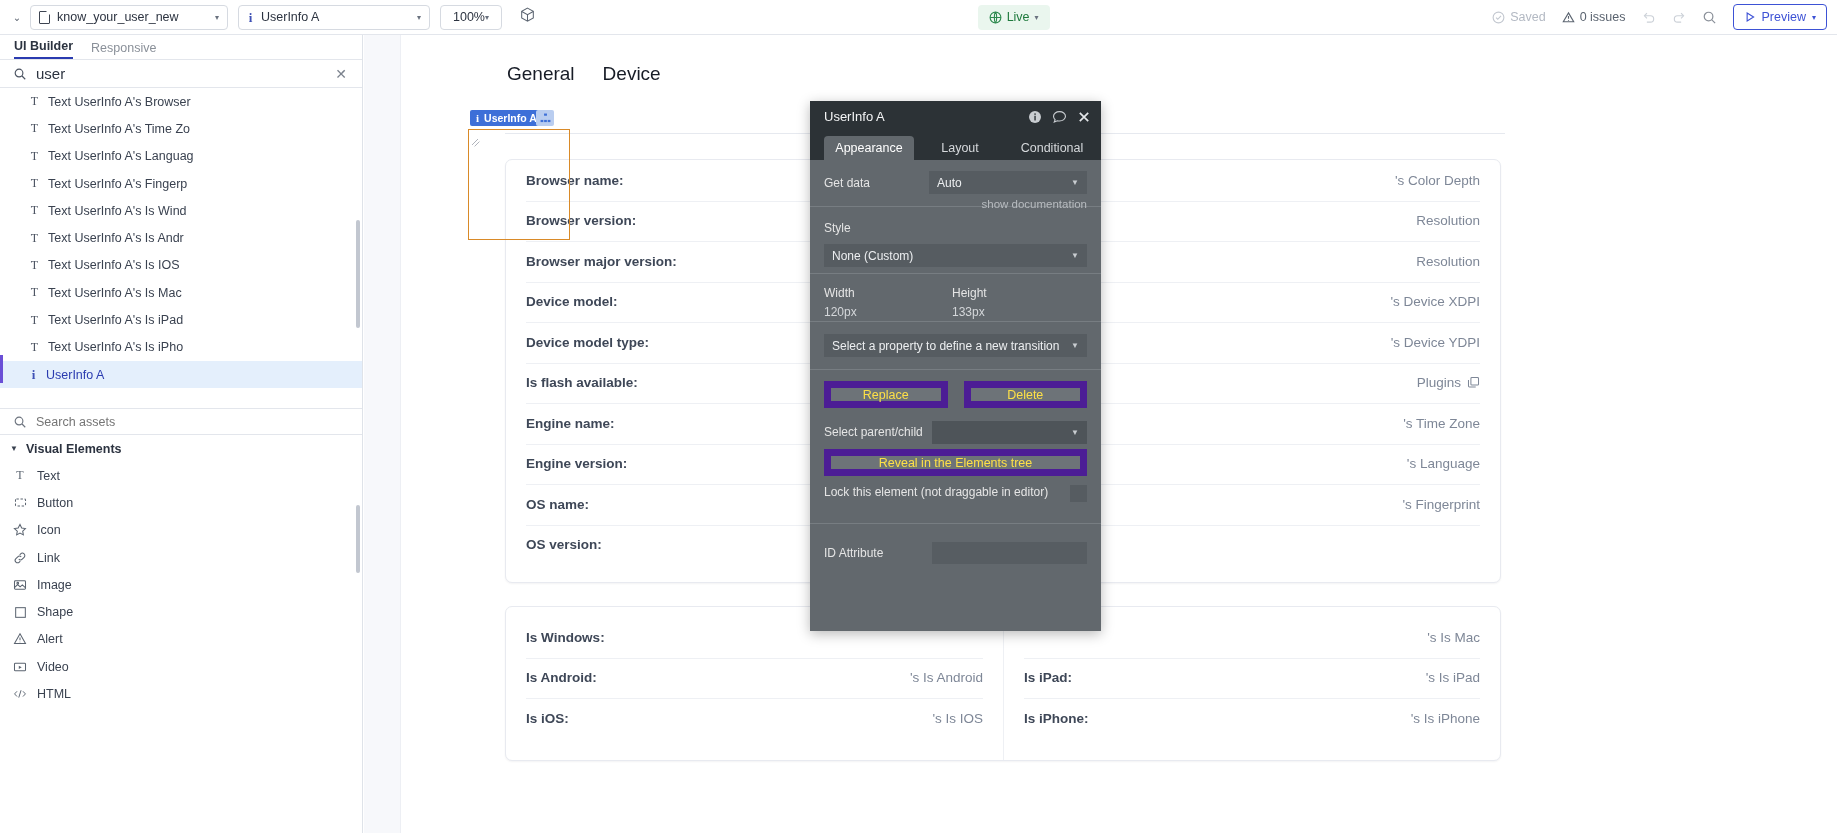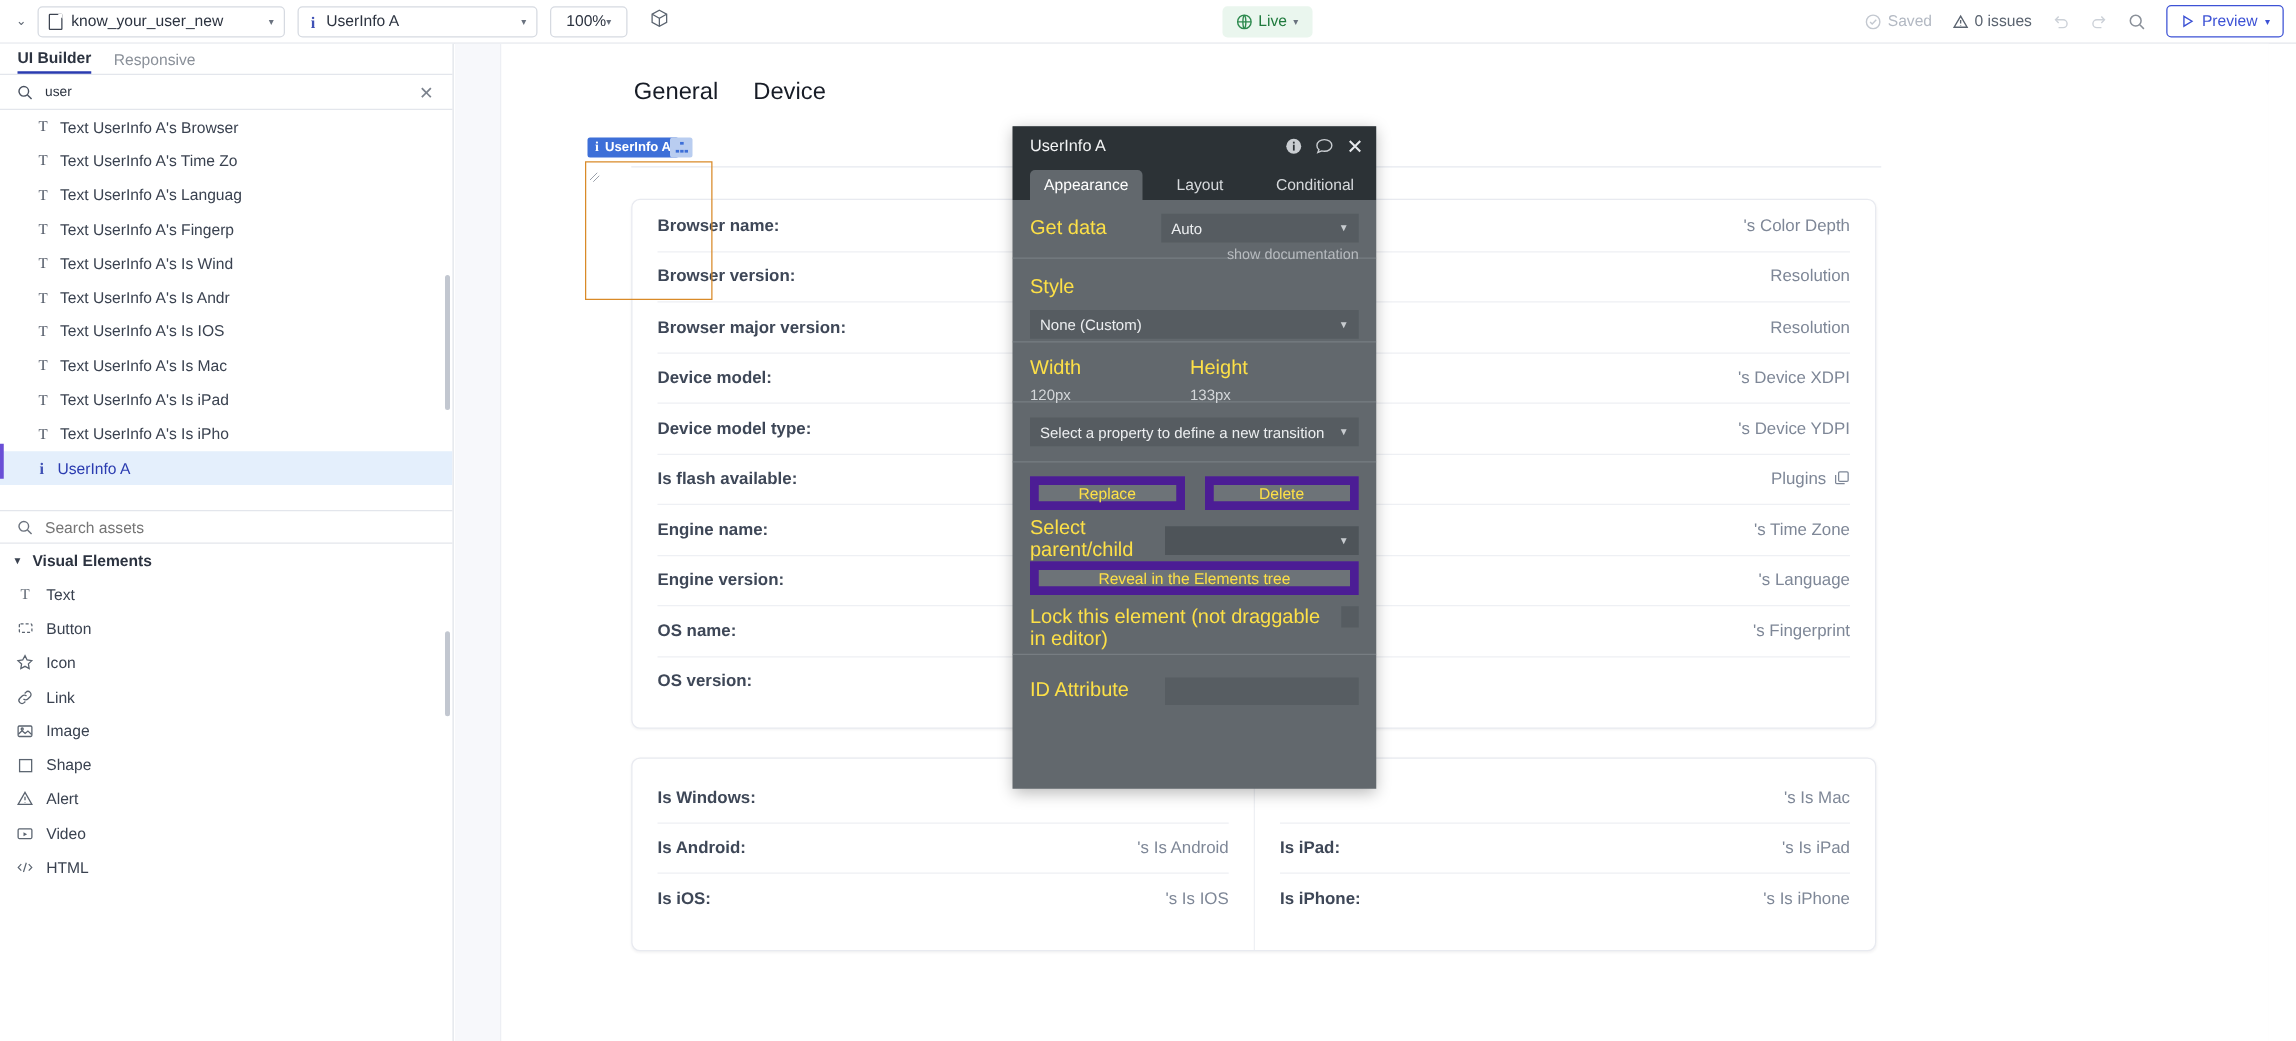--- a/index.html
+++ b/index.html
@@ -71,21 +71,21 @@
   }
   .sb-tabs { height:25px; display:flex; align-items:flex-end; gap:18px; padding:0 14px;
              border-bottom:1px solid #e3e6ec; }
   .sb-tab { font-size:12.5px; color:#8a9099; padding-bottom:4px; cursor:pointer; }
   .sb-tab.active { color:#2c3340; font-weight:bold; border-bottom:2px solid #2a3bb0; }
   .sb-search {
     height:28px; display:flex; align-items:center; gap:9px; padding:0 13px;
     border-bottom:1px solid #e3e6ec;
   }
   .sb-search input {
-    border:none; outline:none; font-size:11px; color:#2c3340; flex:1 1 auto;
+    border:none; outline:none; font-size:15px; color:#2c3340; flex:1 1 auto;
     font-family:"Liberation Sans", sans-serif; background:transparent;
   }
   .sb-clear { color:#7b828d; font-size:14px; cursor:pointer; padding:0 2px; }
   .sb-list { position:relative; height:320px; overflow:hidden; }
   .sb-item {
     height:27.3px; display:flex; align-items:center; gap:9px;
     padding-left:30px; font-size:12.5px; color:#3a4250; cursor:pointer;
   }
   .sb-item.sel { background:#e4effc; color:#2a3bb0; }
   .t-ic { font-family:"Liberation Serif", serif; font-size:12px; color:#4a5260; width:9px; text-align:center; }
@@ -192,21 +192,21 @@
   .props-tabs { height:28px; background:#2c3236; display:flex; align-items:flex-end; padding-left:14px; }
   .ptab {
     height:24px; display:flex; align-items:center; justify-content:center;
     font-size:12.5px; color:#d6d9dc; cursor:pointer; padding:0 14px;
   }
   .ptab.active { background:#62686d; border-radius:4px 4px 0 0; color:#fff; width:90px; }
   .ptab.plain { width:92px; }
   .prow { position:relative; padding:0 14px; }
   .psep { height:1px; background:#777d82; margin:0; }
   .lblrow { display:flex; align-items:center; }
-  .plabel { font-size:16px; color:#fde047; }
+  .plabel { font-size:12px; color:#e5e5e5; }
   .pselect {
     background:#565c61; height:23px; display:flex; align-items:center;
     padding:0 8px; color:#eceef0; font-size:12px; cursor:pointer;
     justify-content:space-between;
   }
   .pselect .arr { font-size:8px; color:#c8ccd0; }
   .plink { font-size:11.5px; color:#b8bcc0; text-align:right; cursor:pointer; }
   .pbtn {
     background:#6d7378; border:7px solid #4c1d95; height:27px; display:flex;
     align-items:center; justify-content:center; font-size:12.5px; color:#fde047;

